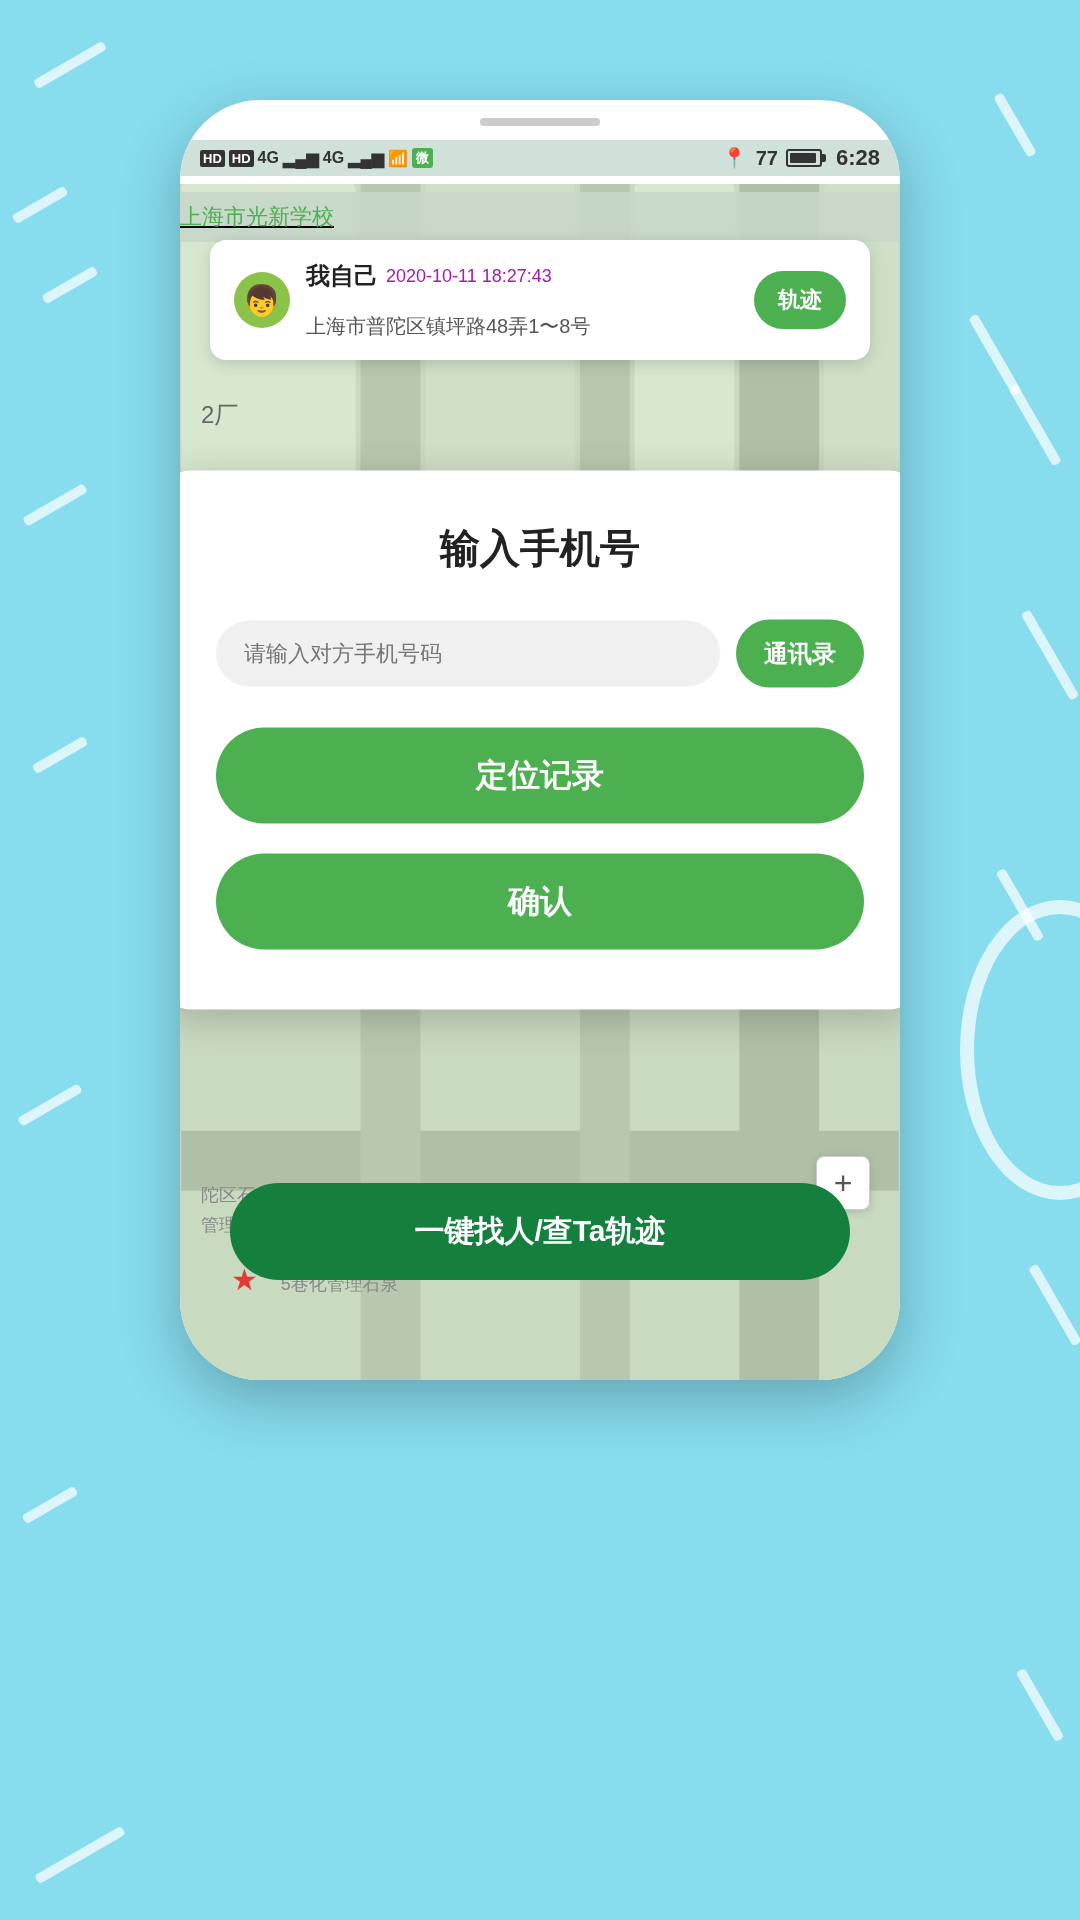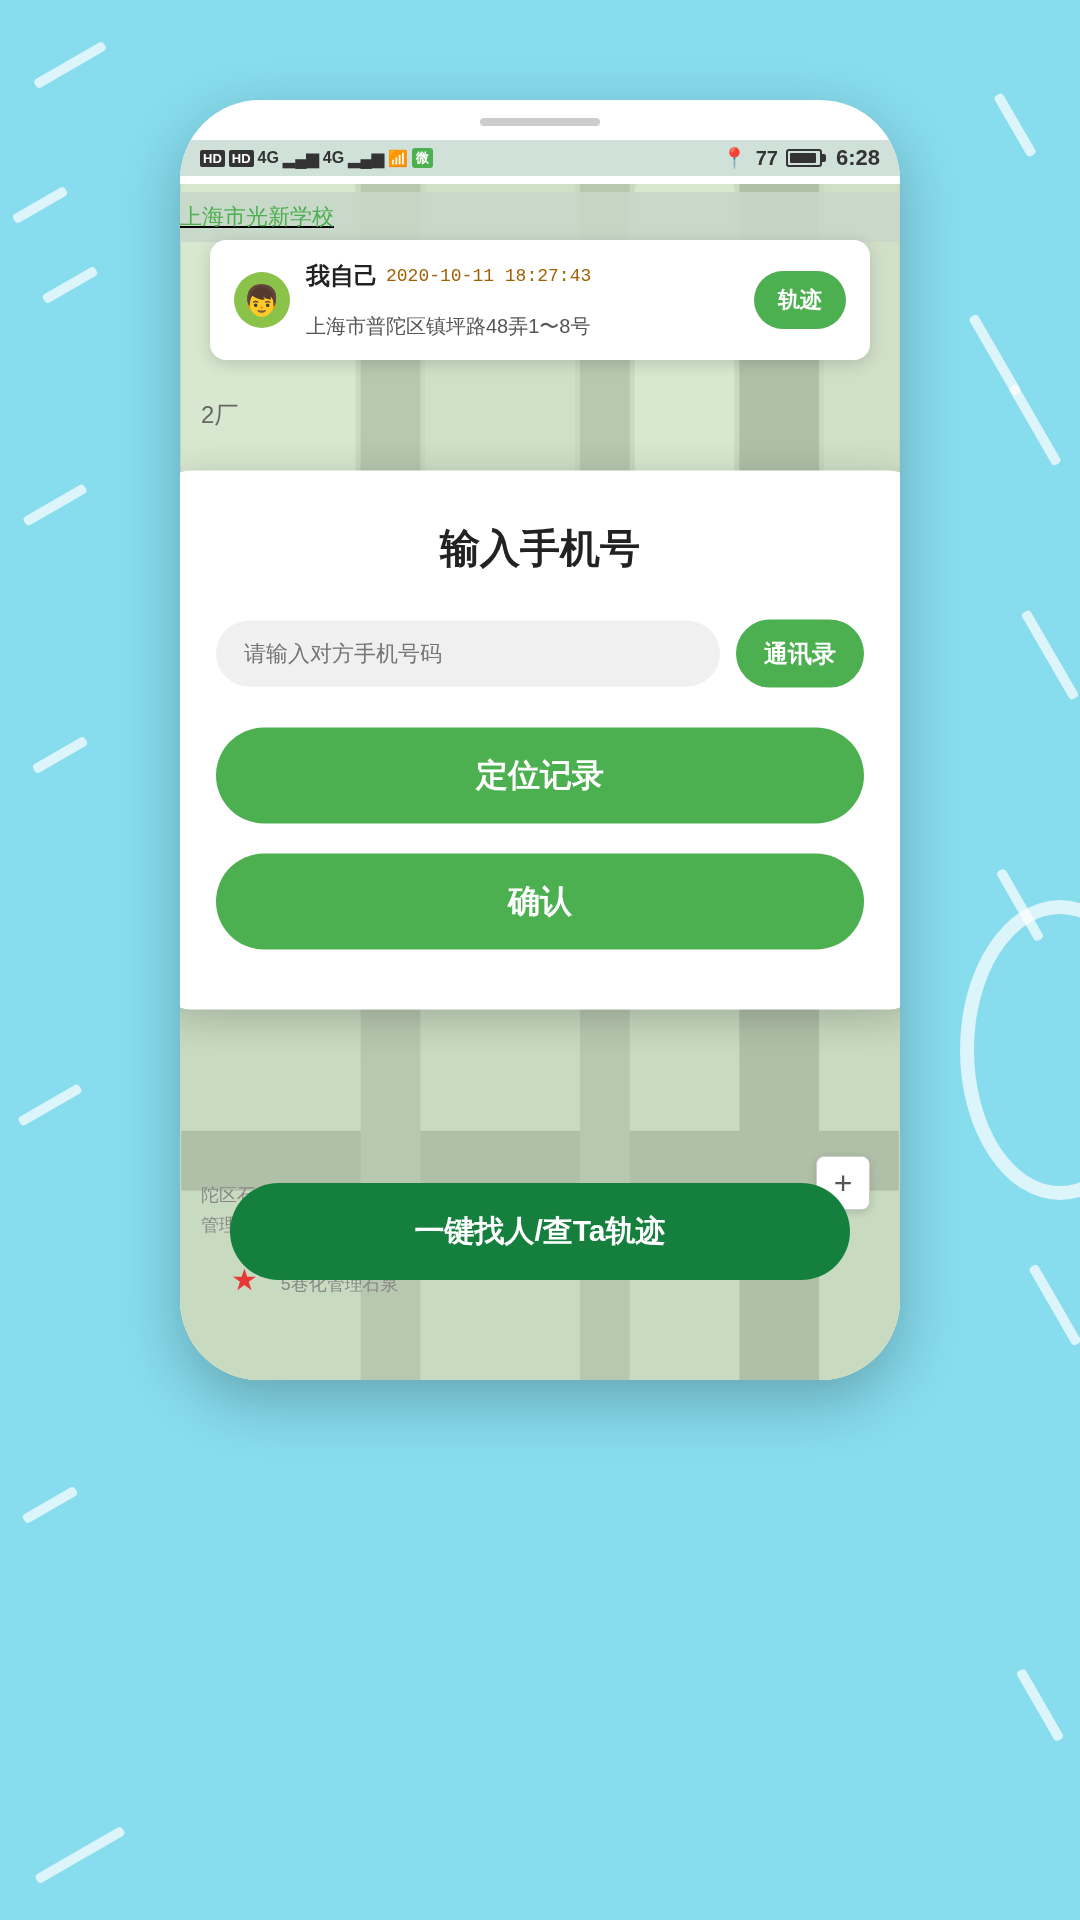--- a/index.html
+++ b/index.html
@@ -228,22 +228,21 @@
     }
 
     .user-name {
       font-size: 24px;
       font-weight: 700;
       color: #222;
     }
 
     .user-timestamp {
       font-size: 18px;
-      color: #a16207;
-      font-family: Liberation Mono, monospace;
+      color: #a21caf;
     }
 
     .user-address {
       font-size: 20px;
       color: #555;
     }
 
     .trajectory-btn {
       background: #4CAF50;
       color: white;

